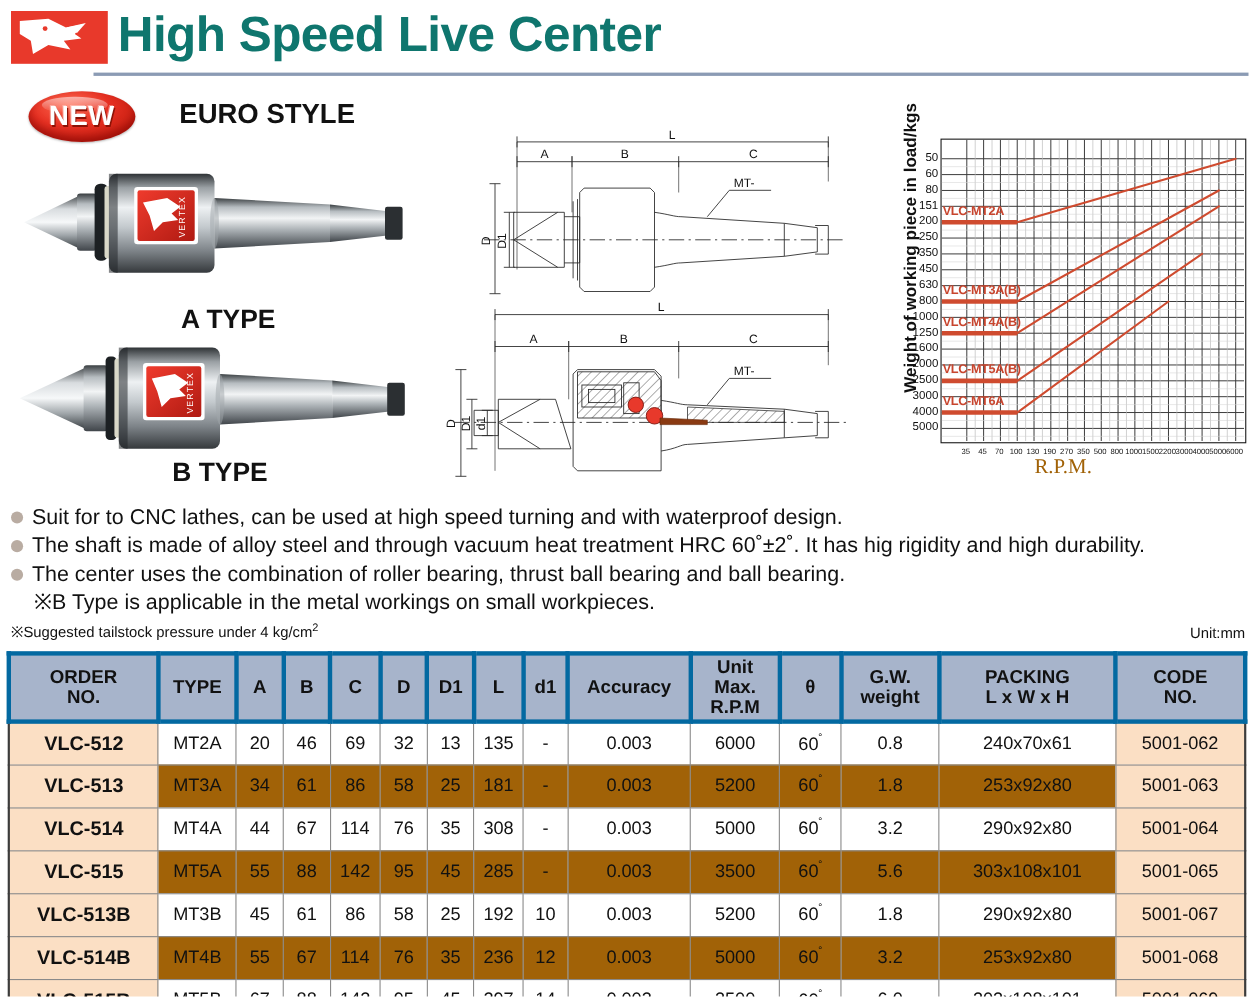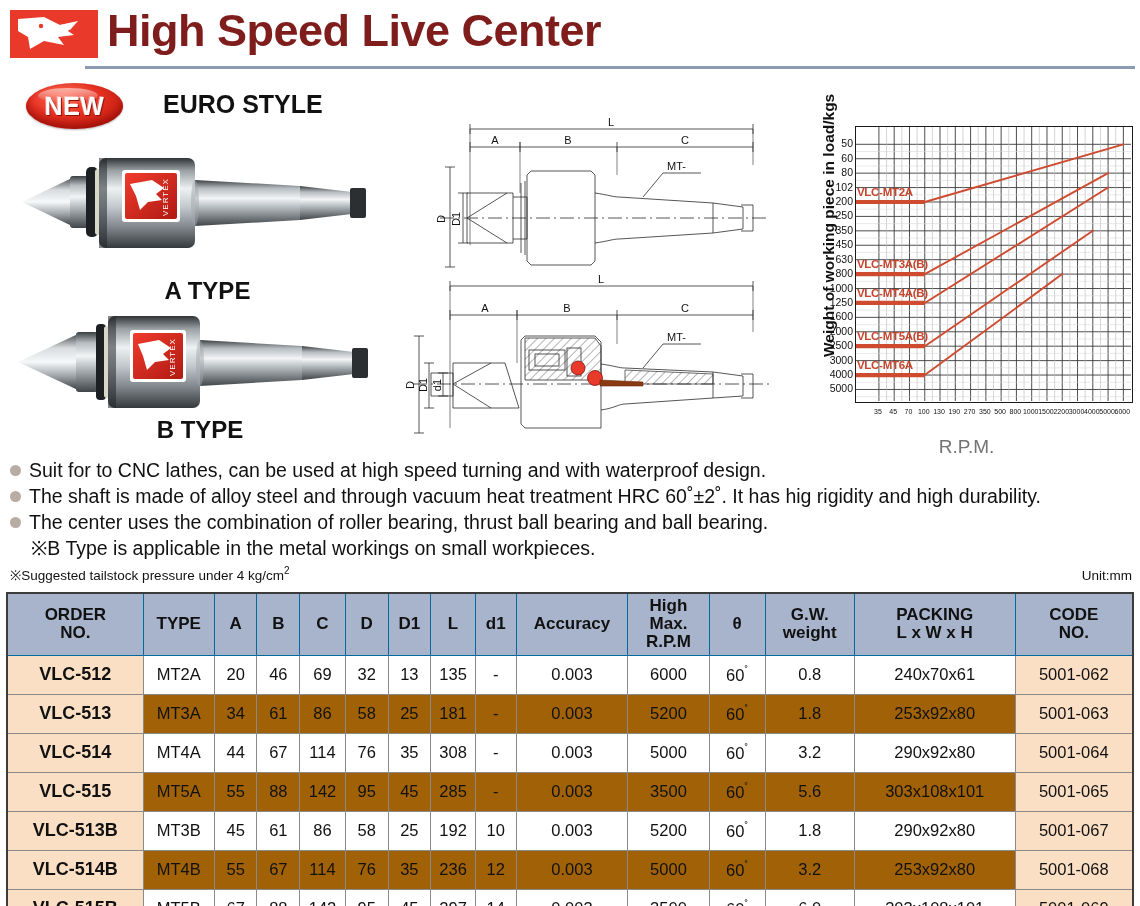--- a/index.html
+++ b/index.html
@@ -16,21 +16,21 @@
   
   .header { position:absolute; left:0; top:0; width:1140px; height:70px; }
   .logo-box {
     position:absolute; left:10px; top:10px; width:88px; height:48px;
     background:#e8392b; overflow:hidden;
   }
   .logo-box svg { position:absolute; left:4px; top:3px; }
   .page-title {
     position:absolute; left:107px; top:5px;
     font-size:45px; font-weight:bold; letter-spacing:-0.5px;
-    color:#7f1d1d; white-space:nowrap;
+    color:#0f766e; white-space:nowrap;
     font-family:"Liberation Sans", sans-serif;
   }
   .title-rule {
     position:absolute; left:85px; top:66px; width:1050px; height:3px;
     background:#8b9bb4;
   }
 
   
   .new-badge {
     position:absolute; left:26px; top:83px; width:97px; height:46px;
@@ -73,22 +73,22 @@
 
   
   .chart-wrap { position:absolute; left:793px; top:118px; width:347px; height:330px; }
   .ylabel {
     position:absolute; left:-84px; top:110px; width:240px;
     transform:rotate(-90deg);
     font-size:15.5px; font-weight:bold; color:#111;
     text-align:center; white-space:nowrap;
   }
   .xlabel {
-    position:absolute; left:0px; top:318px; width:347px;
-    text-align:center; font-size:19px; color:#737373;
+    position:absolute; left:0px; top:296px; width:347px;
+    text-align:center; font-size:19px; color:#a16207;font-family:Liberation Serif, serif;
   }
   .ytick {
     position:absolute; right:0; transform:translateY(-50%);
     font-size:10.5px; color:#111; text-align:right; white-space:nowrap;
     font-family:"Liberation Sans", sans-serif;
   }
   .ytick-area { position:absolute; left:0px; top:0px; width:60px; height:285px; }
   .xtick {
     position:absolute; top:0; transform:translateX(-50%);
     font-size:7px; color:#111; white-space:nowrap;
@@ -129,21 +129,21 @@
     color:#111;
     padding:0;
     height:39px;
   }
   table.spec thead th {
     background:#a7b4cb;
     font-weight:bold;
     font-size:17px;
     height:62px;
     line-height:18px;
-    border:1px solid #0369a1;
+    border:4px solid #0369a1;
   }
   table.spec td.order {
     background:#fbdfc4; font-weight:bold; font-size:18px;
   }
   table.spec td.code { background:#fbdfc4; }
   table.spec tbody tr.alt td { background:#a16207; }
   table.spec tbody tr.alt td.order,
   table.spec tbody tr.alt td.code { background:#fbdfc4; }
   .deg { font-size:11px; vertical-align:super; }
   sup.sm { font-size:10px; }
@@ -370,21 +370,21 @@
     </g>
   </svg>
 </div>
 
 <div class="chart-wrap">
   <div class="ylabel">Weight of working piece in load/kgs</div>
   <div class="ytick-area">
       <div class="ytick" style="top: 25.3053px; width: 56px;">50</div>
       <div class="ytick" style="top: 39.7263px; width: 56px;">60</div>
       <div class="ytick" style="top: 54.1474px; width: 56px;">80</div>
-      <div class="ytick" style="top: 68.5684px; width: 56px;">102</div>
+      <div class="ytick" style="top: 68.5684px; width: 56px;">151</div>
       <div class="ytick" style="top: 82.9895px; width: 56px;">200</div>
       <div class="ytick" style="top: 97.4105px; width: 56px;">250</div>
       <div class="ytick" style="top: 111.832px; width: 56px;">350</div>
       <div class="ytick" style="top: 126.253px; width: 56px;">450</div>
       <div class="ytick" style="top: 140.674px; width: 56px;">630</div>
       <div class="ytick" style="top: 155.095px; width: 56px;">800</div>
       <div class="ytick" style="top: 169.516px; width: 56px;">1000</div>
       <div class="ytick" style="top: 183.937px; width: 56px;">1250</div>
       <div class="ytick" style="top: 198.358px; width: 56px;">1600</div>
       <div class="ytick" style="top: 212.779px; width: 56px;">2000</div>
@@ -534,21 +534,21 @@
       <th style="width:70px">TYPE</th>
       <th style="width:42px">A</th>
       <th style="width:42px">B</th>
       <th style="width:45px">C</th>
       <th style="width:42px">D</th>
       <th style="width:42px">D1</th>
       <th style="width:44px">L</th>
       <th style="width:40px">d1</th>
       <th style="width:110px">Accuracy</th>
       <th style="width:80px">
-        <div>High</div>
+        <div>Unit</div>
         <div>Max.</div>
         <div>R.P.M</div>
       </th>
       <th style="width:55px">θ</th>
       <th style="width:88px">
         <div>G.W.</div>
         <div>weight</div>
       </th>
       <th style="width:158px">
         <div>PACKING</div>

